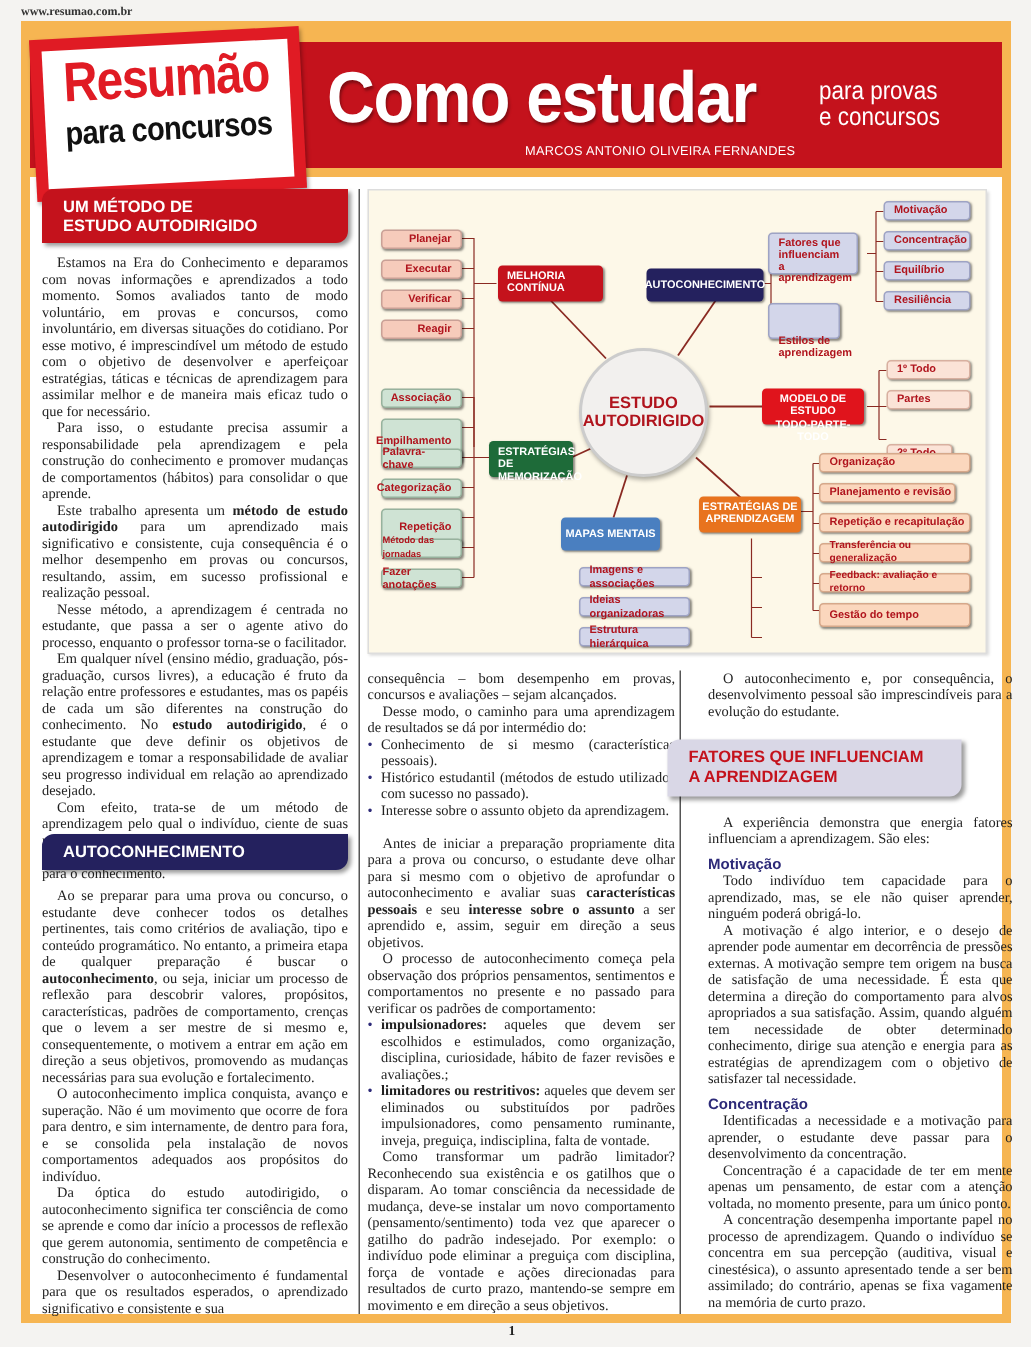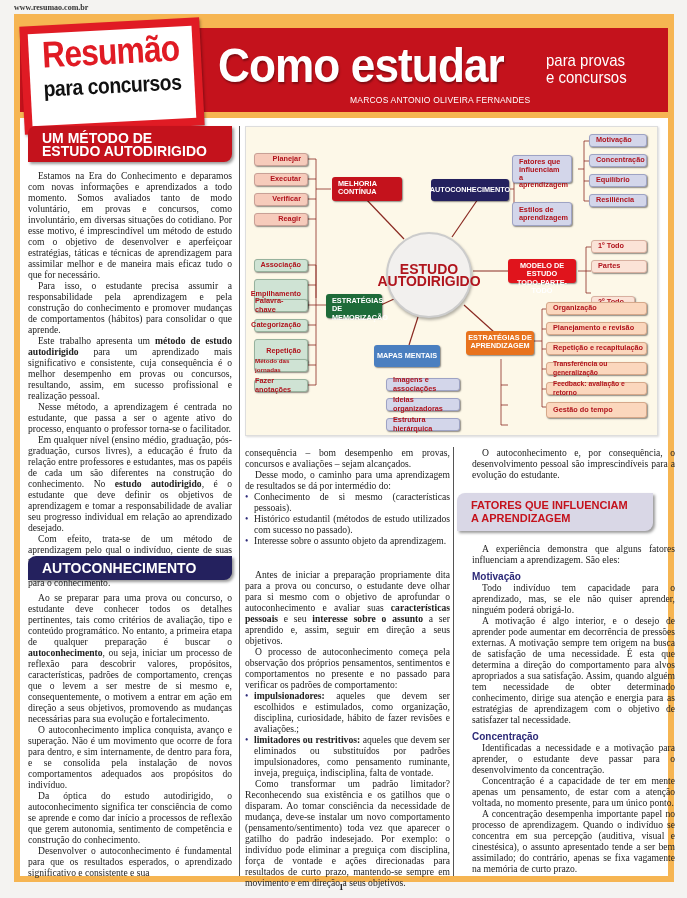--- a/index.html
+++ b/index.html
@@ -17,41 +17,41 @@
   .subtitle { position: absolute; left: 546px; top: 52px; font-family: "Liberation Sans", sans-serif; font-size: 17px; color: #fff; line-height: 17px; transform: scaleX(0.88); transform-origin: left; }
   .author { position: absolute; left: 350px; top: 95px; font-family: "Liberation Sans", sans-serif; font-size: 8.5px; color: #fff; letter-spacing: 0.2px; }
 
   .col { position: absolute; font-size: 9.6px; line-height: 11px; text-align: justify; }
   .col p { text-indent: 10px; }
   .col1 { left: 28px; top: 170px; width: 204px; }
   .col2 { left: 245px; top: 447px; width: 205px; }
   .col3 { left: 472px; top: 447px; width: 203px; }
   .vline { position: absolute; width: 1px; background: #555; }
 
-  .sec-head { position: absolute; font-family: "Liberation Sans", sans-serif; font-weight: bold; color: #fff; font-size: 14px; line-height: 13px; padding: 6px 0 0 14px; border-radius: 0 0 8px 0; box-shadow: 2px 2px 3px rgba(0,0,0,.4); }
+  .sec-head { position: absolute; font-family: "Liberation Sans", sans-serif; font-weight: bold; color: #fff; font-size: 11px; line-height: 13px; padding: 6px 0 0 14px; border-radius: 0 0 8px 0; box-shadow: 2px 2px 3px rgba(0,0,0,.4); }
   .sh1 { left: 28px; top: 126px; width: 204px; height: 36px; background: #c4121c; border-top-left-radius: 8px; }
   .sh2 { left: 28px; top: 556px; width: 204px; height: 24px; background: #24215e; border-top-left-radius: 8px; }
-  .sh3 { left: 457px; top: 493px; width: 196px; height: 38px; background: #d9d7e6; color: #c4121c; font-size: 11px; border-top-left-radius: 8px; }
+  .sh3 { left: 445px; top: 493px; width: 196px; height: 38px; background: #d9d7e6; color: #c4121c; font-size: 11px; border-top-left-radius: 8px; }
   .sub { font-family: "Liberation Sans", sans-serif; font-weight: bold; color: #2d2a78; font-size: 10px; margin-top: 6px; }
   .col b { font-weight: bold; }
   ul.bul { list-style: none; }
   ul.bul li { padding-left: 9px; position: relative; }
   ul.bul li::before { content: "•"; position: absolute; left: 0; top: 0; color: #2d2a78; }
 
   
   .diagram { position: absolute; left: 245px; top: 126px; width: 413px; height: 310px; background: #fdf8e8; border: 1px solid #ddd; box-shadow: 1px 1px 2px rgba(0,0,0,.15); }
   .diagram svg { position: absolute; left: 0; top: 0; }
   .nd { position: absolute; font-family: "Liberation Sans", sans-serif; font-weight: bold; font-size: 7.3px; line-height: 8.4px; border-radius: 3px; box-shadow: 1px 1px 1.5px rgba(0,0,0,.45); display: flex; align-items: center; }
   .leaf-r { background: #f6cbbb; color: #b0141d; border: 1px solid #c9a096; justify-content: flex-end; padding-right: 6px; }
   .leaf-g { background: #cfe3d4; color: #b0141d; border: 1px solid #97b29d; justify-content: flex-end; padding-right: 6px; }
   .leaf-b { background: #d3d6ea; color: #b0141d; border: 1px solid #9ea3c4; padding-left: 6px; }
   .leaf-o { background: #fbd7bd; color: #b0141d; border: 1px solid #d6a88a; padding-left: 6px; }
   .leaf-p { background: #fbe3d7; color: #b0141d; border: 1px solid #d8b0a0; padding-left: 6px; }
   .hub { color: #fff; padding-left: 6px; text-transform: uppercase; }
-  .center { position: absolute; left: 140px; top: 105px; width: 86px; height: 86px; border-radius: 50%; background: #f2f0ee; border: 2px solid #ccc; box-shadow: 1px 2px 3px rgba(0,0,0,.3); display:flex; align-items:center; justify-content:center; text-align:center; font-family: "Liberation Sans", sans-serif; font-weight: bold; color: #b0141d; font-size: 14px; line-height: 12px; }
+  .center { position: absolute; left: 140px; top: 105px; width: 86px; height: 86px; border-radius: 50%; background: #f2f0ee; border: 2px solid #ccc; box-shadow: 1px 2px 3px rgba(0,0,0,.3); display:flex; align-items:center; justify-content:center; text-align:center; font-family: "Liberation Sans", sans-serif; font-weight: bold; color: #b0141d; font-size: 11px; line-height: 12px; }
   .pagenum { position: absolute; left: 339px; top: 882px; font-size: 9px; font-weight: bold; }
 </style>
 </head>
 <body>
 
 <div class="site">www.resumao.com.br</div>
 <div class="frame"></div>
 <div class="banner"></div>
 <div class="inner"></div>
 
@@ -147,21 +147,21 @@
   <div class="nd leaf-b" style="left:140px;top:251px;width:74px;height:13px">Imagens e associações</div>
   <div class="nd leaf-b" style="left:140px;top:271px;width:74px;height:13px">Ideias organizadoras</div>
   <div class="nd leaf-b" style="left:140px;top:291px;width:74px;height:13px">Estrutura hierárquica</div>
 
   <div class="nd hub" style="left:185px;top:52px;width:78px;height:22px;background:#24215e;justify-content:center;padding-left:0">AUTOCONHECIMENTO</div>
   <div class="nd leaf-b" style="left:266px;top:28px;width:60px;height:28px;display:block;padding-top:2px;line-height:7.8px">
     <div>Fatores que</div>
       <div>influenciam</div>
       <div>a aprendizagem</div>
   </div>
-  <div class="nd leaf-b" style="left:266px;top:75px;width:60px;height:24px;display:block;padding-top:3px">
+  <div class="nd leaf-b" style="left:266px;top:75px;width:48px;height:24px;display:block;padding-top:20px">
     <div>Estilos de</div>
       <div>aprendizagem</div>
   </div>
   <div class="nd leaf-b" style="left:343px;top:7px;width:58px;height:13px">Motivação</div>
   <div class="nd leaf-b" style="left:343px;top:27px;width:58px;height:13px">Concentração</div>
   <div class="nd leaf-b" style="left:343px;top:47px;width:58px;height:13px">Equilíbrio</div>
   <div class="nd leaf-b" style="left:343px;top:67px;width:58px;height:13px">Resiliência</div>
 
   <div class="nd hub" style="left:262px;top:132px;width:68px;height:24px;background:#e0141c;display:block;padding-top:3px;text-align:center;padding-left:0">
     <div>MODELO DE ESTUDO</div>
@@ -169,55 +169,55 @@
   </div>
   <div class="nd leaf-p" style="left:345px;top:113px;width:56px;height:13px">1º Todo</div>
   <div class="nd leaf-p" style="left:345px;top:133px;width:56px;height:13px">Partes</div>
   <div class="nd leaf-p" style="left:345px;top:169px;width:44px;height:13px">2º Todo</div>
 
   <div class="nd hub" style="left:220px;top:204px;width:68px;height:24px;background:#e8731e;display:block;padding-top:3px;text-align:center;padding-left:0">
     <div>ESTRATÉGIAS DE</div>
       <div>APRENDIZAGEM</div>
   </div>
   <div class="nd leaf-o" style="left:300px;top:175px;width:101px;height:13px">Organização</div>
-  <div class="nd leaf-o" style="left:300px;top:195px;width:101px;height:13px">Planejamento e revisão</div>
+  <div class="nd leaf-o" style="left:300px;top:195px;width:91px;height:13px">Planejamento e revisão</div>
   <div class="nd leaf-o" style="left:300px;top:215px;width:101px;height:13px">Repetição e recapitulação</div>
   <div class="nd leaf-o" style="left:300px;top:235px;width:101px;height:13px;font-size:6.8px">Transferência ou generalização</div>
   <div class="nd leaf-o" style="left:300px;top:255px;width:101px;height:13px;font-size:6.8px">Feedback: avaliação e retorno</div>
   <div class="nd leaf-o" style="left:300px;top:275px;width:101px;height:16px">Gestão do tempo</div>
 </div>
 
 <div class="col col2">
   <div>consequência – bom desempenho em provas, concursos e avaliações – sejam alcançados.</div>
   <p>Desse modo, o caminho para uma aprendizagem de resultados se dá por intermédio do:</p>
   <ul class="bul">
     <li>Conhecimento de si mesmo (características pessoais).</li>
     <li>Histórico estudantil (métodos de estudo utilizados com sucesso no passado).</li>
     <li>Interesse sobre o assunto objeto da aprendizagem.</li>
   </ul>
-  <p style="margin-top:23px"><span>Antes de iniciar a preparação propriamente dita para a prova ou concurso, o estudante deve olhar para si mesmo com o objetivo de aprofundar o autoconhecimento e avaliar suas </span><b>características pessoais</b><span> e seu </span><b>interesse sobre o assunto</b><span> a ser aprendido e, assim, seguir em direção a seus objetivos.</span></p>
+  <p style="margin-top:11px"><span>Antes de iniciar a preparação propriamente dita para a prova ou concurso, o estudante deve olhar para si mesmo com o objetivo de aprofundar o autoconhecimento e avaliar suas </span><b>características pessoais</b><span> e seu </span><b>interesse sobre o assunto</b><span> a ser aprendido e, assim, seguir em direção a seus objetivos.</span></p>
   <p>O processo de autoconhecimento começa pela observação dos próprios pensamentos, sentimentos e comportamentos no presente e no passado para verificar os padrões de comportamento:</p>
   <ul class="bul">
     <li><b>impulsionadores:</b><span> aqueles que devem ser escolhidos e estimulados, como organização, disciplina, curiosidade, hábito de fazer revisões e avaliações.;</span></li>
     <li><b>limitadores ou restritivos:</b><span> aqueles que devem ser eliminados ou substituídos por padrões impulsionadores, como pensamento ruminante, inveja, preguiça, indisciplina, falta de vontade.</span></li>
   </ul>
   <p>Como transformar um padrão limitador? Reconhecendo sua existência e os gatilhos que o disparam. Ao tomar consciência da necessidade de mudança, deve-se instalar um novo comportamento (pensamento/sentimento) toda vez que aparecer o gatilho do padrão indesejado. Por exemplo: o indivíduo pode eliminar a preguiça com disciplina, força de vontade e ações direcionadas para resultados de curto prazo, mantendo-se sempre em movimento e em direção a seus objetivos.</p>
 </div>
 
 <div class="col col3">
   <p>O autoconhecimento e, por consequência, o desenvolvimento pessoal são imprescindíveis para a evolução do estudante.</p>
 </div>
 
 <div class="sec-head sh3">
   <div>FATORES QUE INFLUENCIAM</div>
   <div>A APRENDIZAGEM</div>
 </div>
 
 <div class="col col3" style="top:543px">
-  <p>A experiência demonstra que alguns fatores influenciam a aprendizagem. São eles:</p>
+  <p>A experiência demonstra que energia fatores influenciam a aprendizagem. São eles:</p>
   <div class="sub">Motivação</div>
   <p>Todo indivíduo tem capacidade para o aprendizado, mas, se ele não quiser aprender, ninguém poderá obrigá-lo.</p>
   <p>A motivação é algo interior, e o desejo de aprender pode aumentar em decorrência de pressões externas. A motivação sempre tem origem na busca de satisfação de uma necessidade. É esta que determina a direção do comportamento para alvos apropriados a sua satisfação. Assim, quando alguém tem necessidade de obter determinado conhecimento, dirige sua atenção e energia para as estratégias de aprendizagem com o objetivo de satisfazer tal necessidade.</p>
   <div class="sub">Concentração</div>
   <p>Identificadas a necessidade e a motivação para aprender, o estudante deve passar para o desenvolvimento da concentração.</p>
   <p>Concentração é a capacidade de ter em mente apenas um pensamento, de estar com a atenção voltada, no momento presente, para um único ponto.</p>
   <p>A concentração desempenha importante papel no processo de aprendizagem. Quando o indivíduo se concentra em sua percepção (auditiva, visual e cinestésica), o assunto apresentado tende a ser bem assimilado; do contrário, apenas se fixa vagamente na memória de curto prazo.</p>
 </div>
 
 <div class="pagenum">1</div>

